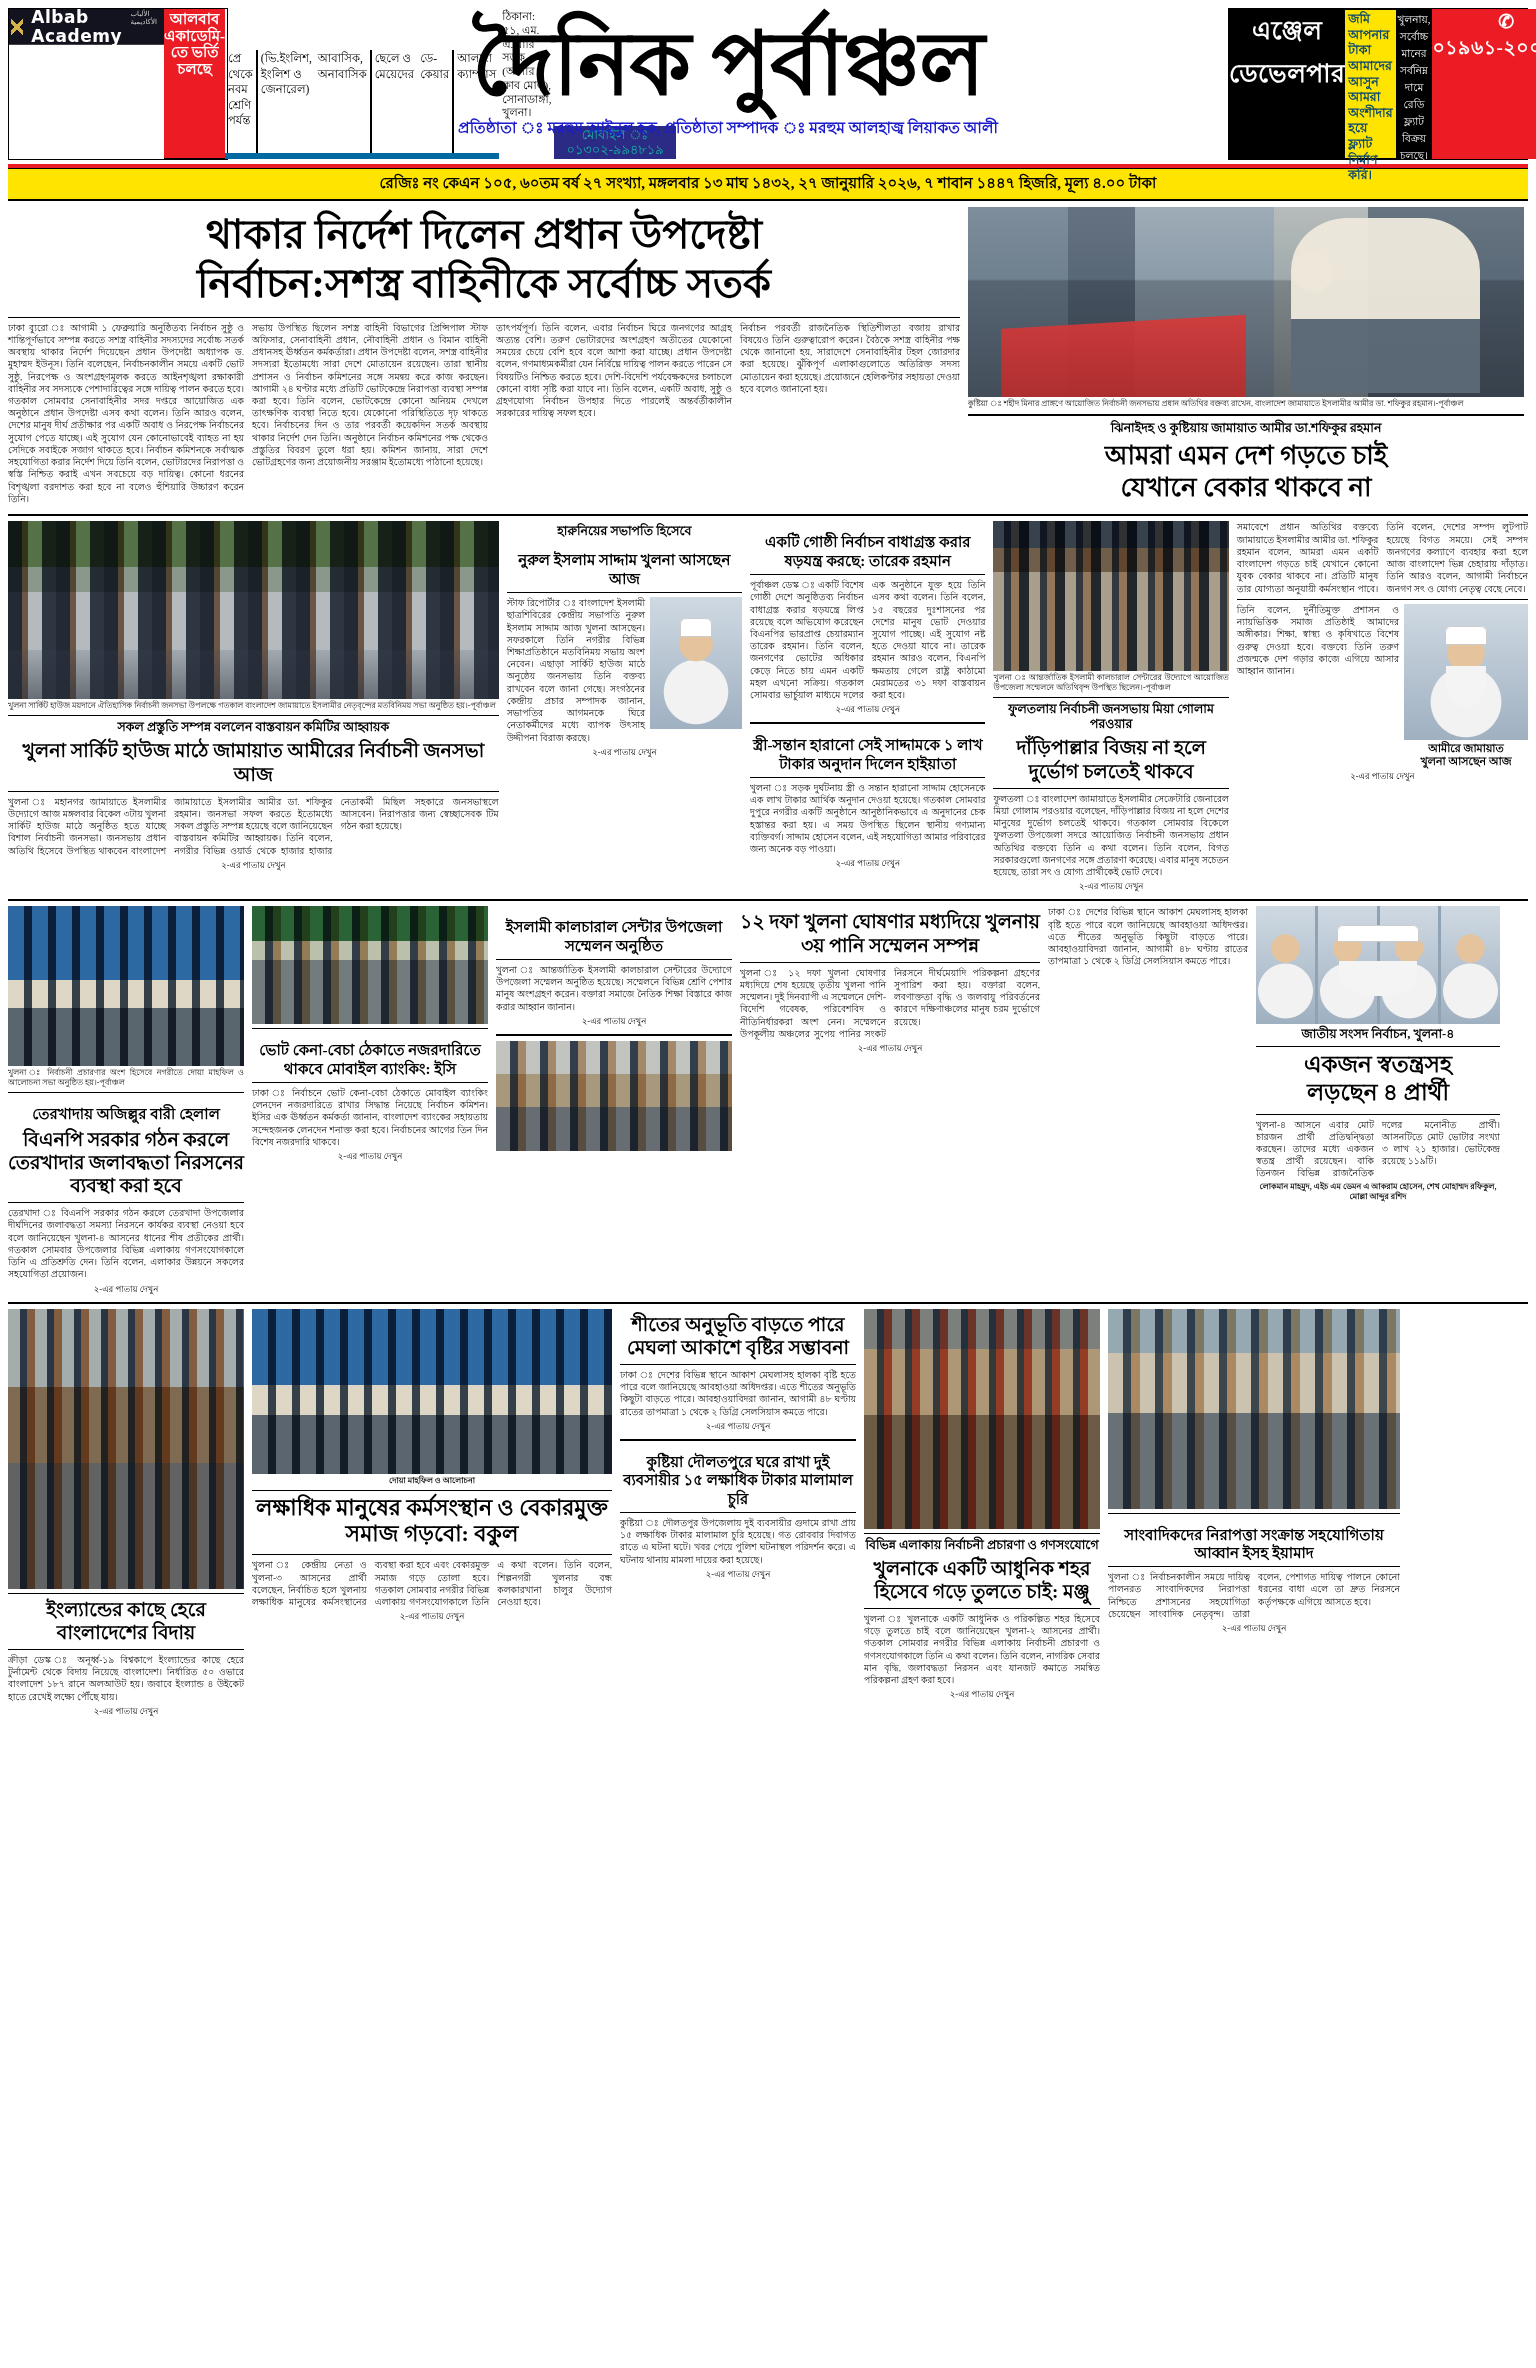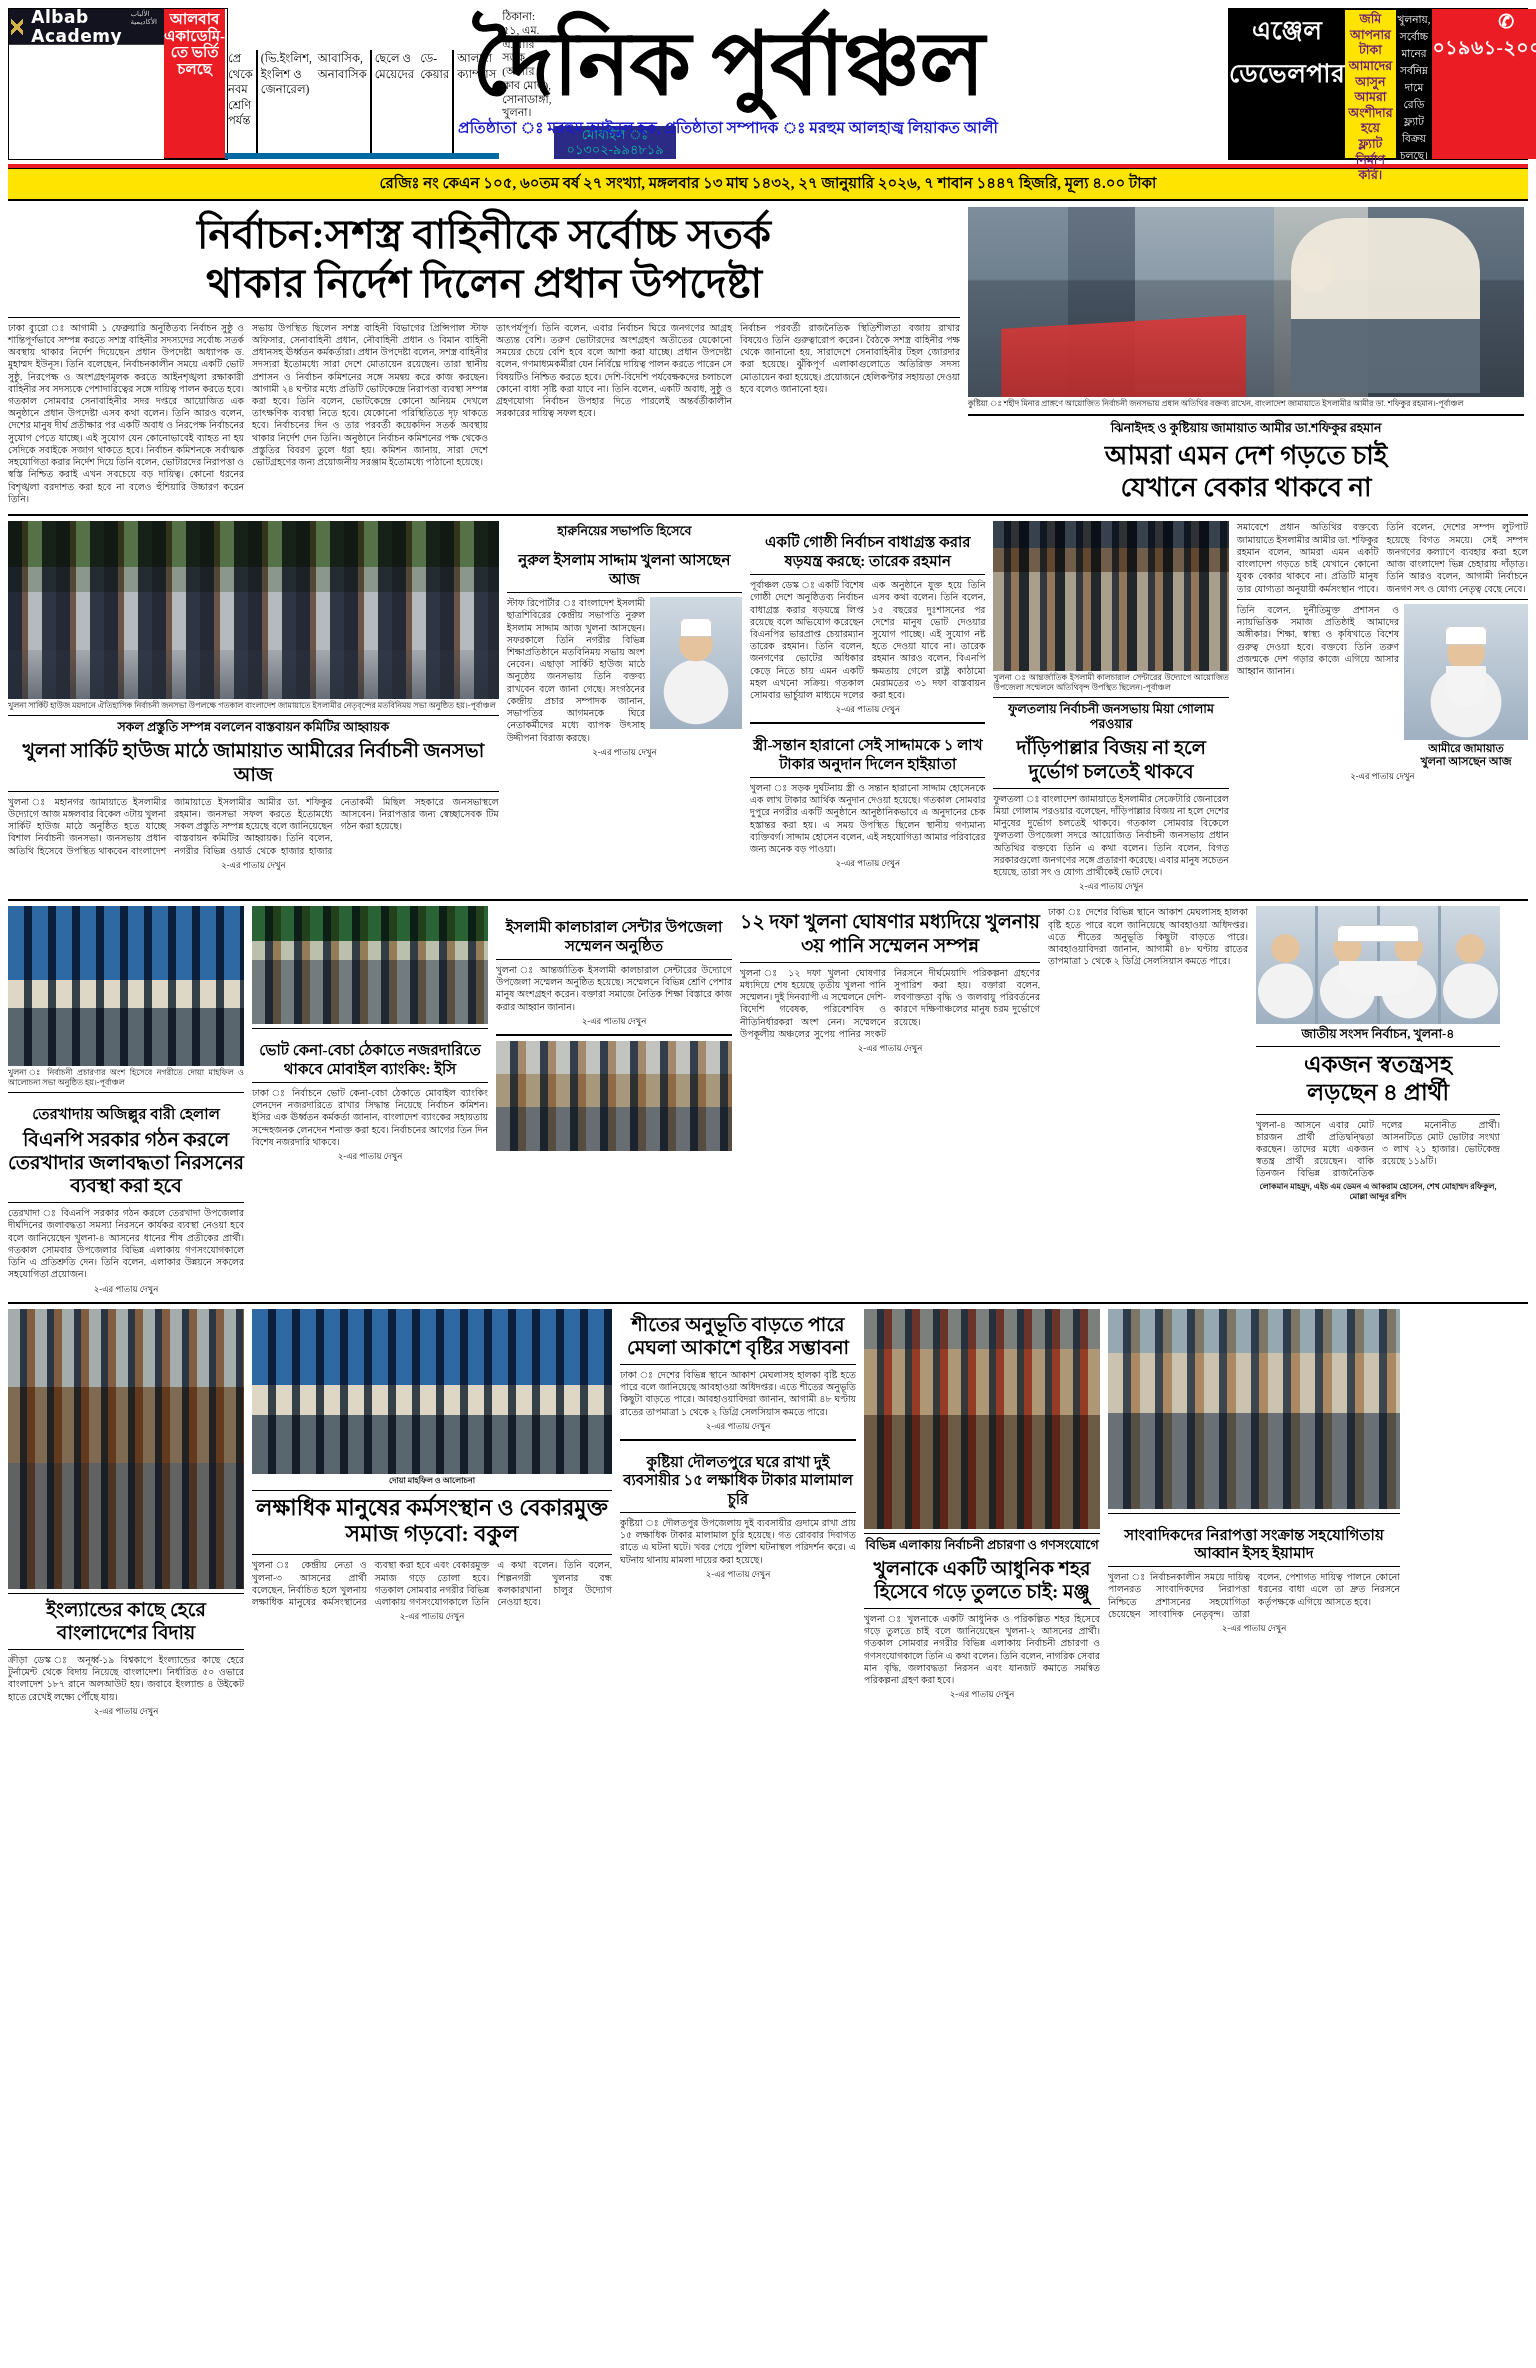--- a/index.html
+++ b/index.html
@@ -56,22 +56,22 @@
   .mast-founders {
     margin-top:6px; color:#1c1ccc; font-weight:bold; font-size:15.5px; white-space:nowrap;
   }
 
   .ad-right { width:300px; border:1px solid #000; display:flex; }
   .ad-right-black {
     background:#000; color:#fff; font-weight:bold; font-size:25px;
     text-align:center; letter-spacing:.5px; padding:2px 0 3px;
   }
   .ad-right-yellow {
-    background:#ffe400; color:#701a75; font-weight:bold; font-size:12.5px;
-    text-align:center; line-height:1.25; padding:2px 3px; border-top:1px solid #000; border-bottom:1px solid #000;
+    background:#ffe400; color:#0c4a6e; font-weight:bold; font-size:12.5px;
+    line-height:1.25; padding:2px 3px; border-top:1px solid #000; border-bottom:1px solid #000;
   }
   .ad-right-black2 {
     background:#000; color:#fff; font-weight:normal; font-size:10.5px;
     text-align:center; padding:3px 2px;
   }
   .ad-right-red {
     background:#ec1c24; color:#fff; font-weight:bold; font-size:19px;
     text-align:center; padding:1px 0 2px; letter-spacing:.5px;
   }
   .ad-right-bottom {
@@ -255,22 +255,22 @@
   </div>
 
   <div class="regibar-wrap">
     <div class="regi-rule-red"></div>
     <div class="regibar">রেজিঃ নং কেএন ১০৫, ৬০তম বর্ষ ২৭ সংখ্যা, মঙ্গলবার ১৩ মাঘ ১৪৩২, ২৭ জানুয়ারি ২০২৬, ৭ শাবান ১৪৪৭ হিজরি, মূল্য ৪.০০ টাকা</div>
   </div>
 
   <div class="body-grid">
     <div class="col" style="width:952px;">
       <div class="hl-main">
+        <div>থাকার নির্দেশ দিলেন প্রধান উপদেষ্টা</div>
         <div>নির্বাচন:সশস্ত্র বাহিনীকে সর্বোচ্চ সতর্ক</div>
-        <div>থাকার নির্দেশ দিলেন প্রধান উপদেষ্টা</div>
       </div>
       <div class="rule"></div>
       <div style="display:flex; gap:8px;">
         <div class="txt" style="width:236px;">ঢাকা ব্যুরো ঃ আগামী ১ ফেব্রুয়ারি অনুষ্ঠিতব্য নির্বাচন সুষ্ঠু ও শান্তিপূর্ণভাবে সম্পন্ন করতে সশস্ত্র বাহিনীর সদস্যদের সর্বোচ্চ সতর্ক অবস্থায় থাকার নির্দেশ দিয়েছেন প্রধান উপদেষ্টা অধ্যাপক ড. মুহাম্মদ ইউনূস। তিনি বলেছেন, নির্বাচনকালীন সময়ে একটি ভোট সুষ্ঠু, নিরপেক্ষ ও অংশগ্রহণমূলক করতে আইনশৃঙ্খলা রক্ষাকারী বাহিনীর সব সদস্যকে পেশাদারিত্বের সঙ্গে দায়িত্ব পালন করতে হবে। গতকাল সোমবার সেনাবাহিনীর সদর দপ্তরে আয়োজিত এক অনুষ্ঠানে প্রধান উপদেষ্টা এসব কথা বলেন। তিনি আরও বলেন, দেশের মানুষ দীর্ঘ প্রতীক্ষার পর একটি অবাধ ও নিরপেক্ষ নির্বাচনের সুযোগ পেতে যাচ্ছে। এই সুযোগ যেন কোনোভাবেই ব্যাহত না হয় সেদিকে সবাইকে সজাগ থাকতে হবে। নির্বাচন কমিশনকে সর্বাত্মক সহযোগিতা করার নির্দেশ দিয়ে তিনি বলেন, ভোটারদের নিরাপত্তা ও স্বস্তি নিশ্চিত করাই এখন সবচেয়ে বড় দায়িত্ব। কোনো ধরনের বিশৃঙ্খলা বরদাশত করা হবে না বলেও হুঁশিয়ারি উচ্চারণ করেন তিনি।</div>
         <div class="txt" style="width:236px;">সভায় উপস্থিত ছিলেন সশস্ত্র বাহিনী বিভাগের প্রিন্সিপাল স্টাফ অফিসার, সেনাবাহিনী প্রধান, নৌবাহিনী প্রধান ও বিমান বাহিনী প্রধানসহ ঊর্ধ্বতন কর্মকর্তারা। প্রধান উপদেষ্টা বলেন, সশস্ত্র বাহিনীর সদস্যরা ইতোমধ্যে সারা দেশে মোতায়েন রয়েছেন। তারা স্থানীয় প্রশাসন ও নির্বাচন কমিশনের সঙ্গে সমন্বয় করে কাজ করছেন। আগামী ২৪ ঘণ্টার মধ্যে প্রতিটি ভোটকেন্দ্রে নিরাপত্তা ব্যবস্থা সম্পন্ন করা হবে। তিনি বলেন, ভোটকেন্দ্রে কোনো অনিয়ম দেখলে তাৎক্ষণিক ব্যবস্থা নিতে হবে। যেকোনো পরিস্থিতিতে দৃঢ় থাকতে হবে। নির্বাচনের দিন ও তার পরবর্তী কয়েকদিন সতর্ক অবস্থায় থাকার নির্দেশ দেন তিনি। অনুষ্ঠানে নির্বাচন কমিশনের পক্ষ থেকেও প্রস্তুতির বিবরণ তুলে ধরা হয়। কমিশন জানায়, সারা দেশে ভোটগ্রহণের জন্য প্রয়োজনীয় সরঞ্জাম ইতোমধ্যে পাঠানো হয়েছে।</div>
         <div class="txt" style="width:236px;">তাৎপর্যপূর্ণ। তিনি বলেন, এবার নির্বাচন ঘিরে জনগণের আগ্রহ অত্যন্ত বেশি। তরুণ ভোটারদের অংশগ্রহণ অতীতের যেকোনো সময়ের চেয়ে বেশি হবে বলে আশা করা যাচ্ছে। প্রধান উপদেষ্টা বলেন, গণমাধ্যমকর্মীরা যেন নির্বিঘ্নে দায়িত্ব পালন করতে পারেন সে বিষয়টিও নিশ্চিত করতে হবে। দেশি-বিদেশি পর্যবেক্ষকদের চলাচলে কোনো বাধা সৃষ্টি করা যাবে না। তিনি বলেন, একটি অবাধ, সুষ্ঠু ও গ্রহণযোগ্য নির্বাচন উপহার দিতে পারলেই অন্তর্বর্তীকালীন সরকারের দায়িত্ব সফল হবে।</div>
         <div class="txt" style="width:220px;">নির্বাচন পরবর্তী রাজনৈতিক স্থিতিশীলতা বজায় রাখার বিষয়েও তিনি গুরুত্বারোপ করেন। বৈঠকে সশস্ত্র বাহিনীর পক্ষ থেকে জানানো হয়, সারাদেশে সেনাবাহিনীর টহল জোরদার করা হয়েছে। ঝুঁকিপূর্ণ এলাকাগুলোতে অতিরিক্ত সদস্য মোতায়েন করা হয়েছে। প্রয়োজনে হেলিকপ্টার সহায়তা দেওয়া হবে বলেও জানানো হয়।</div>
       </div>
     </div>
 

